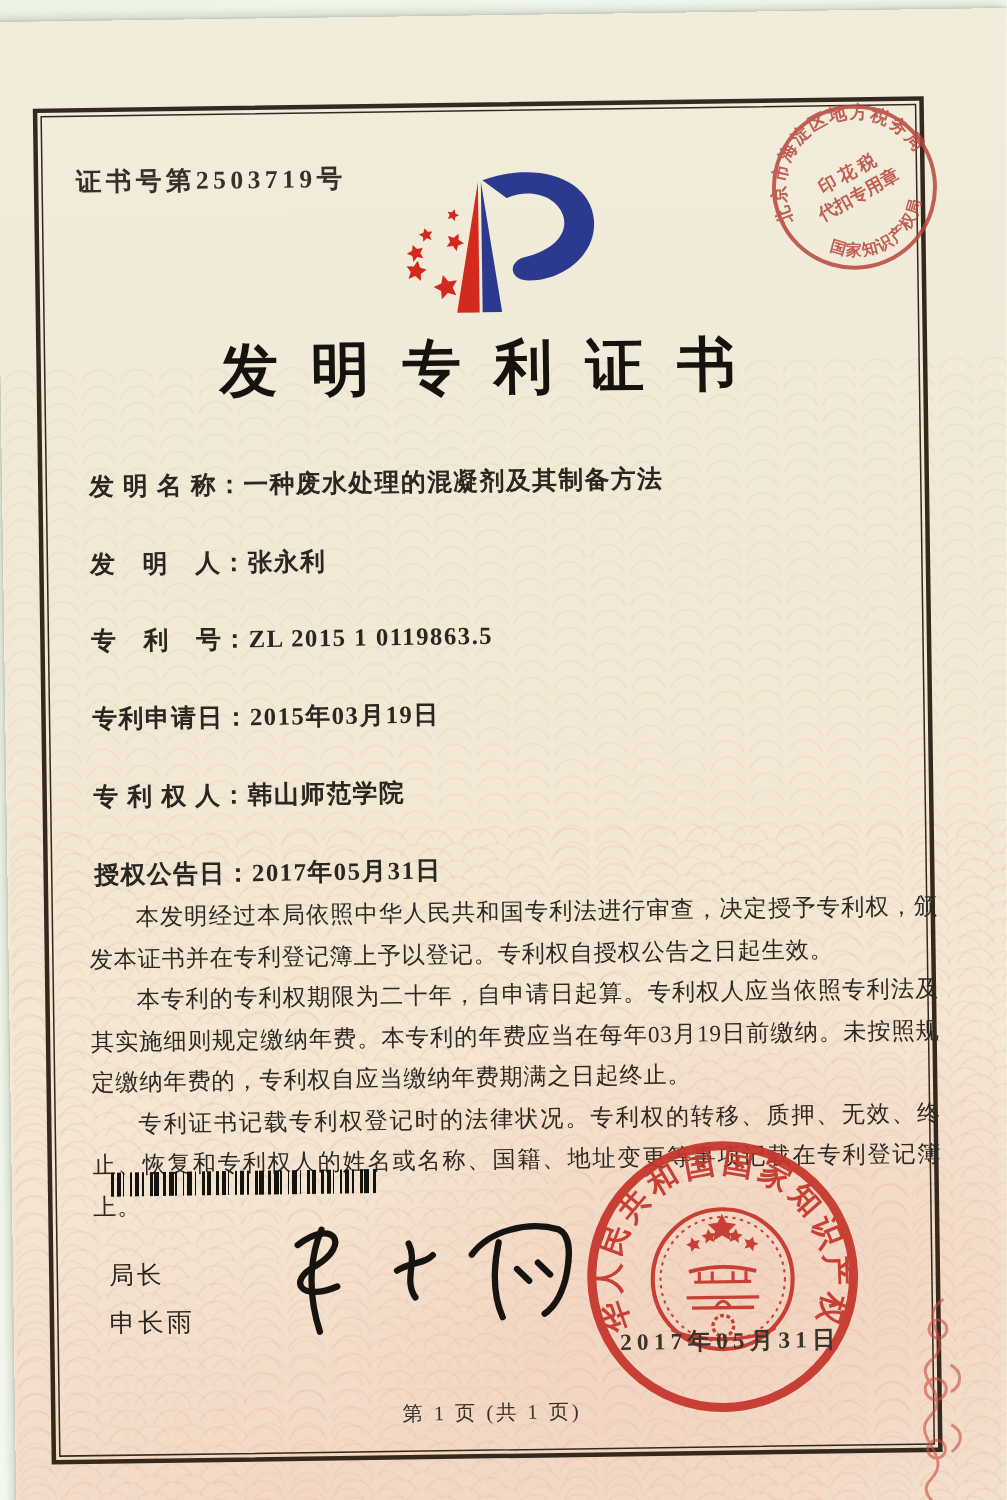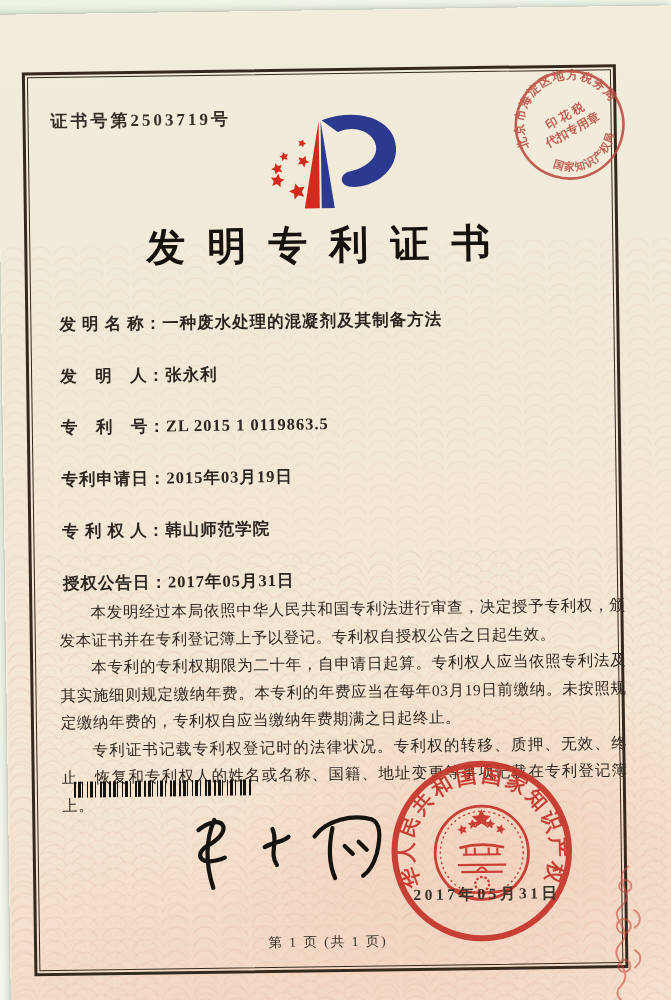--- a/index.html
+++ b/index.html
@@ -120,20 +120,24 @@
   <div class="field f6"><span>授权公告日：</span><span>2017年05月31日</span></div>
 
   <div class="paras">
     <p>本发明经过本局依照中华人民共和国专利法进行审查，决定授予专利权，颁发本证书并在专利登记簿上予以登记。专利权自授权公告之日起生效。</p>
     <p>本专利的专利权期限为二十年，自申请日起算。专利权人应当依照专利法及其实施细则规定缴纳年费。本专利的年费应当在每年03月19日前缴纳。未按照规定缴纳年费的，专利权自应当缴纳年费期满之日起终止。</p>
     <p>专利证书记载专利权登记时的法律状况。专利权的转移、质押、无效、终止、恢复和专利权人的姓名或名称、国籍、地址变更等事项记载在专利登记簿上。</p>
   </div>
 
   <div class="barcode"></div>
 
+  <div class="director">
+    <div class="t">局长</div>
+    <div class="n">申长雨</div>
+  </div>
 
   <svg class="signature" width="210" height="92" viewBox="0 0 210 92">
     <g fill="none" stroke="#171410" stroke-width="4.2" stroke-linecap="round" stroke-linejoin="round">
       <path d="M38,16 C30,34 28,58 36,84"></path>
       <path d="M22,26 C46,8 58,26 34,40 C14,50 24,64 48,54"></path>
       <path d="M96,26 C102,38 92,50 100,62"></path>
       <path d="M88,44 C98,38 106,40 112,34"></path>
       <path d="M138,34 C150,18 176,12 196,18 C204,22 204,36 200,52 C197,62 192,70 186,74"></path>
       <path d="M156,26 C152,44 152,62 158,76"></path>
       <path d="M168,44 L176,52 M182,40 L190,48"></path>

